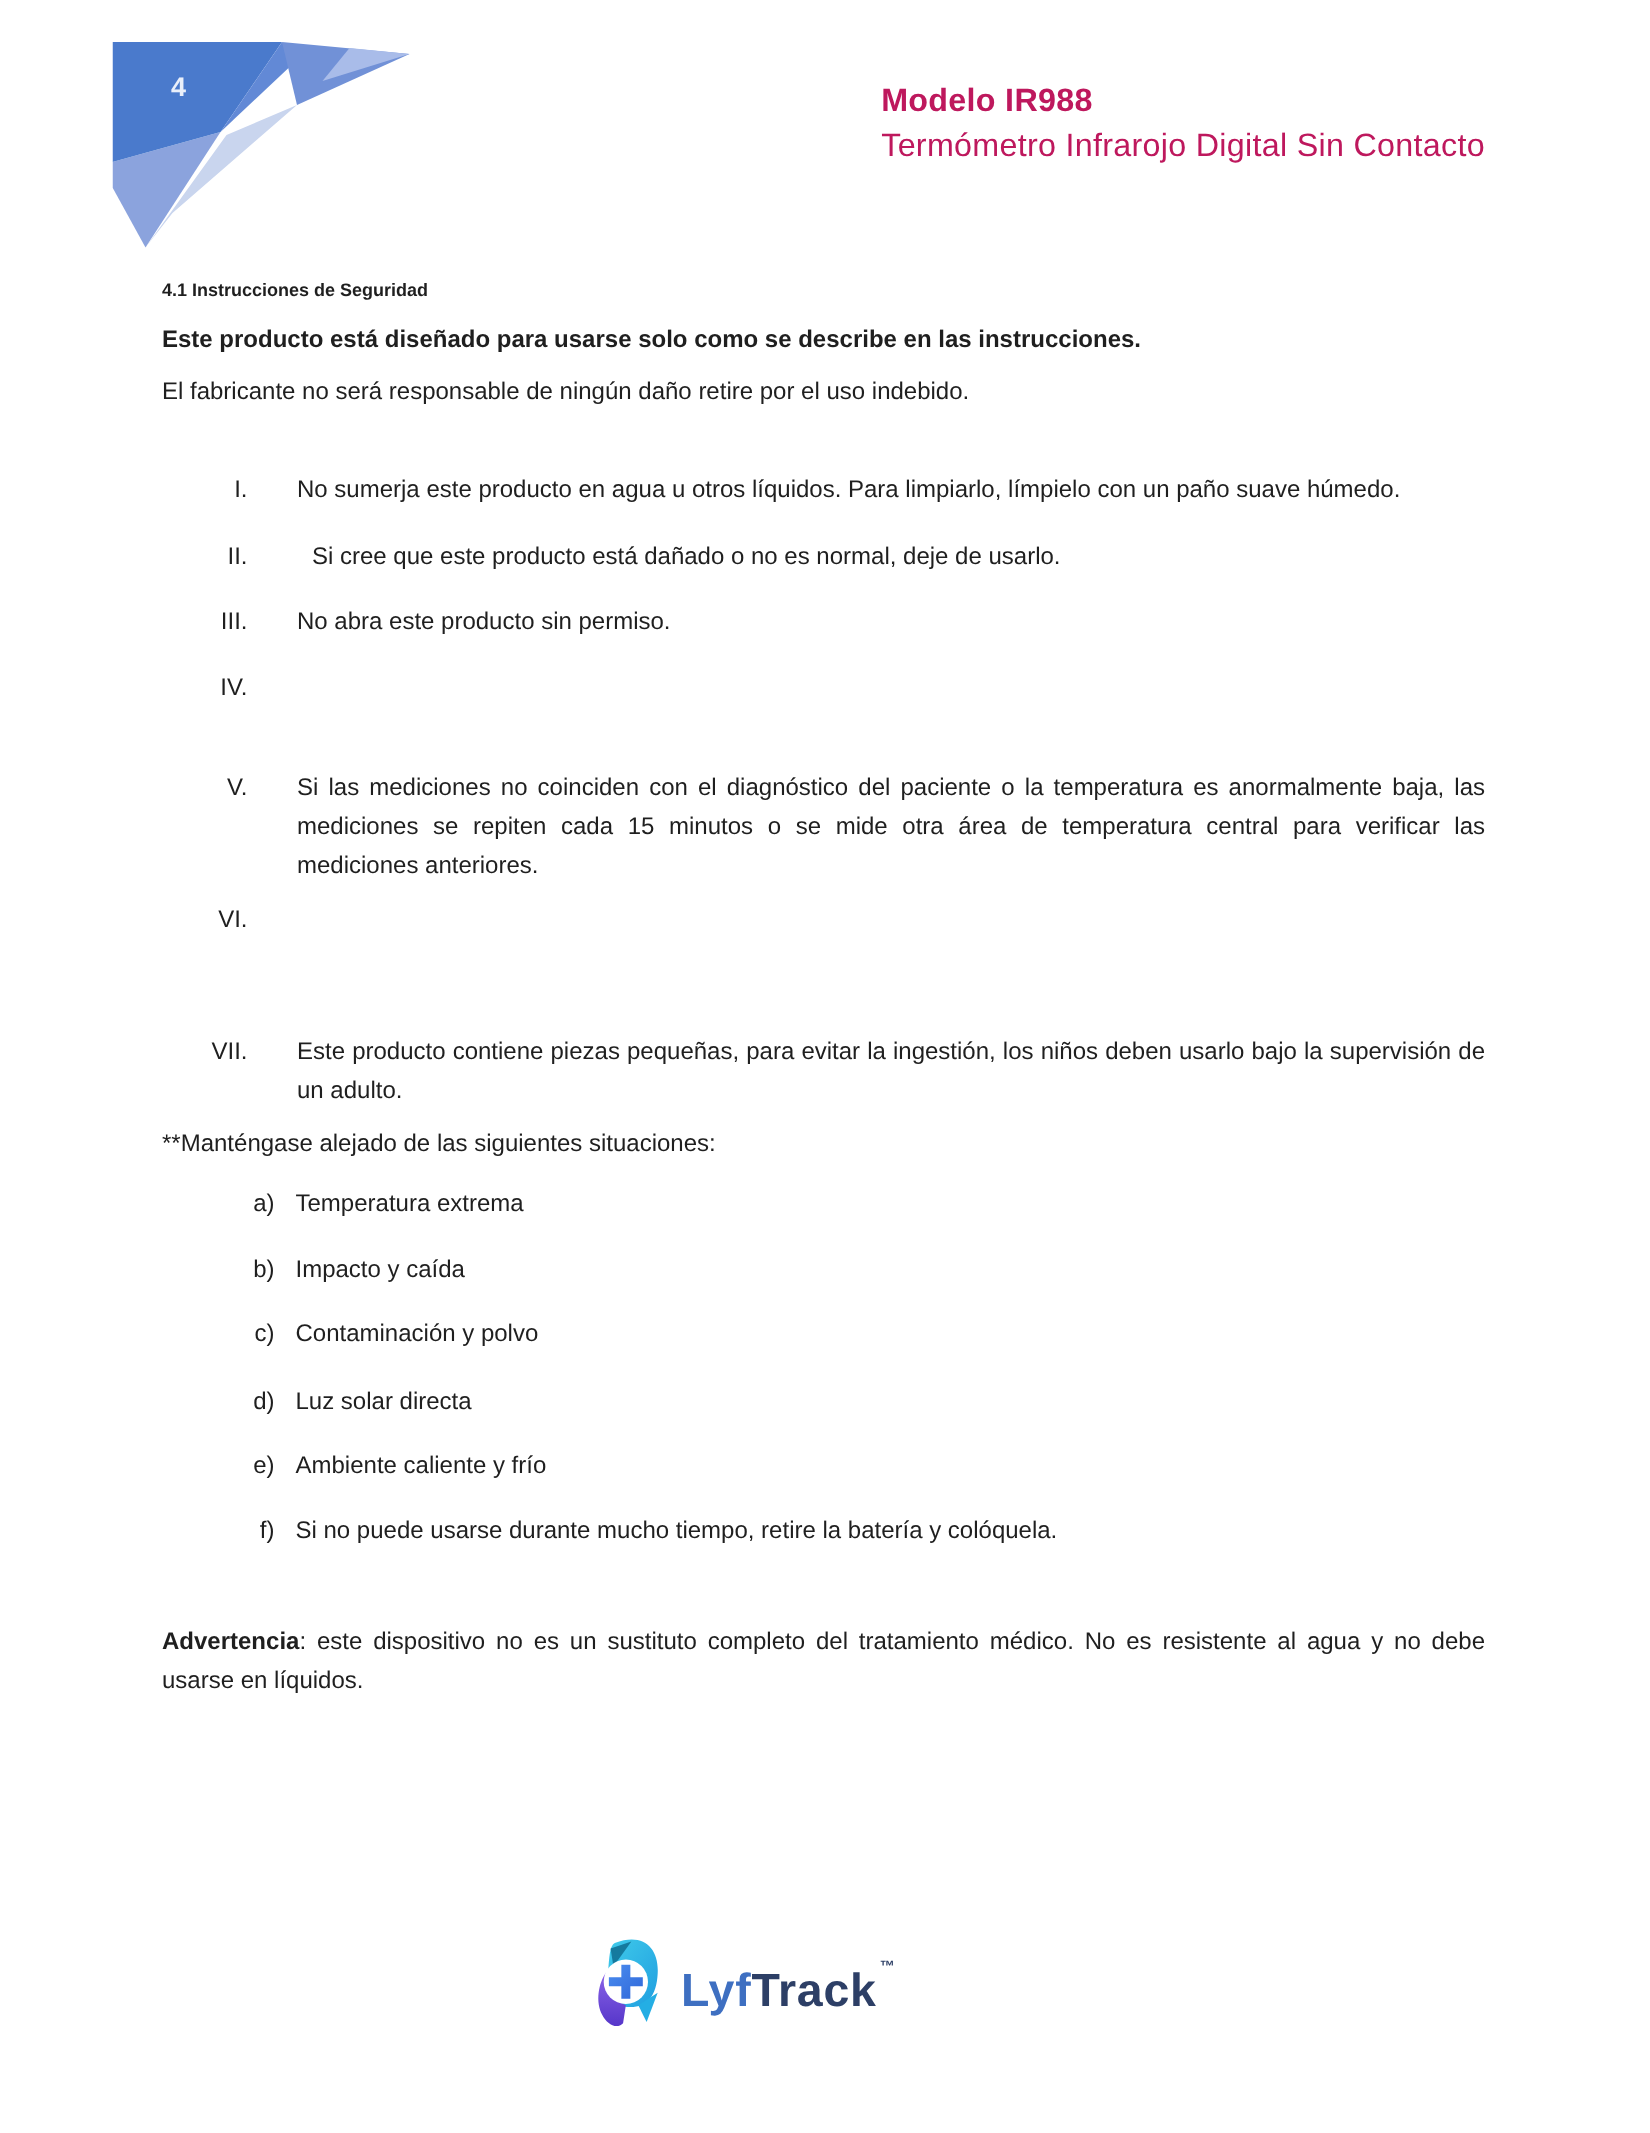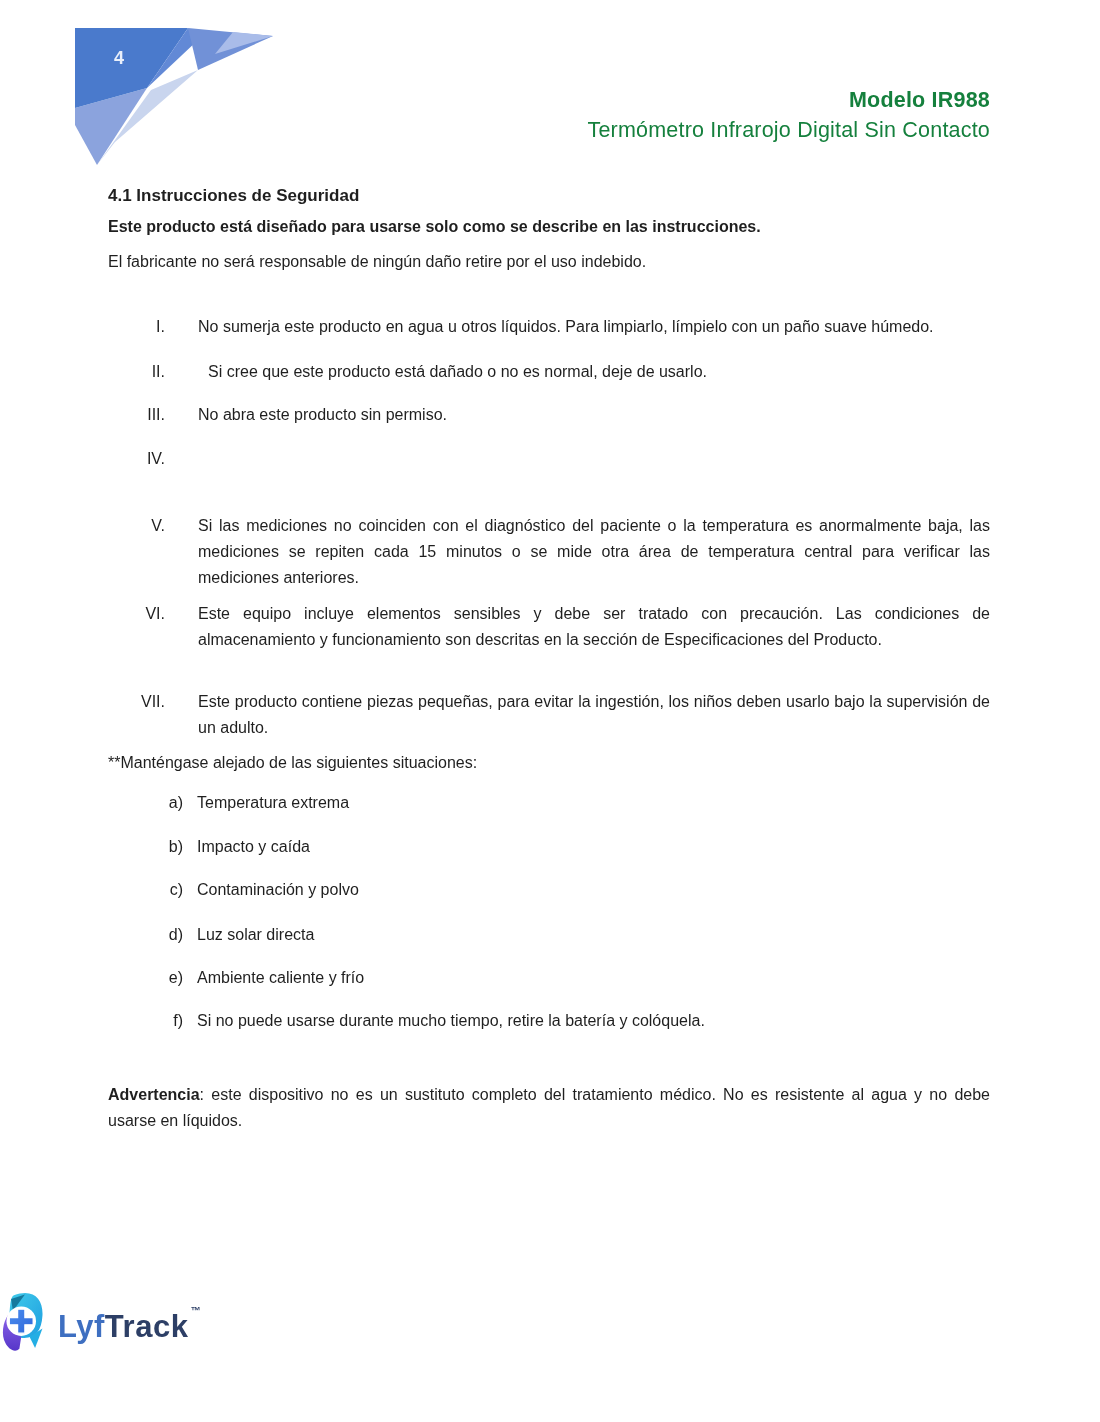--- a/index.html
+++ b/index.html
@@ -10,39 +10,39 @@
   }
   
   .corner{position:absolute;left:75px;top:28px;width:202px;height:140px;}
   .corner svg{display:block;width:202px;height:140px;}
   .page-num{
     position:absolute;left:33px;top:19px;width:22px;text-align:center;
     font-size:18px;font-weight:600;color:#e9effa;line-height:22px;
   }
   
   .doc-header{
-    position:absolute;top:52px;right:110px;text-align:right;
-    color:#15803d;font-size:21.5px;line-height:30px;letter-spacing:.2px;margin-top:33px;
+    position:absolute;top:52px;right:110px;
+    color:#be185d;font-size:21.5px;line-height:30px;letter-spacing:.2px;
   }
   .doc-header .bold{font-weight:700;}
   
   .abs{position:absolute;left:108px;right:110px;}
   .body-txt{font-size:16px;line-height:26px;}
   .bold{font-weight:700;}
   .just{text-align:justify;}
-  .heading{font-size:17px;font-weight:700;}
+  .heading{font-size:12px;font-weight:700;}
   
   .row{display:flex;align-items:flex-start;}
   .marker-roman{flex:0 0 57px;text-align:right;font-size:16px;line-height:26px;}
   .row .txt-roman{margin-left:33px;flex:1;font-size:16px;line-height:26px;text-align:justify;}
   
   .marker-letter{flex:0 0 75px;text-align:right;font-size:16px;line-height:26px;}
   .row .txt-letter{margin-left:14px;flex:1;font-size:16px;line-height:26px;}
   
-  .footer{position:absolute;left:0;top:1290px;width:991px;display:flex;justify-content:flex-start;}
+  .footer{position:absolute;left:0;top:1290px;width:991px;display:flex;justify-content:center;}
   .logo{display:flex;align-items:center;}
   .logo-mark{width:48px;height:66px;margin-right:10px;}
   .logo-text{font-size:31px;font-weight:700;letter-spacing:.5px;line-height:31px;position:relative;top:2px;}
   .logo-text .lyf{color:#3e6fc1;}
   .logo-text .track{color:#2d3f66;}
   .logo-text sup{font-size:10px;font-weight:700;color:#2d3f66;position:relative;top:-12px;left:2px;}
 </style>
 </head>
 <body>
 
@@ -81,21 +81,20 @@
 </div>
 <div class="abs row" style="top:446px;">
   <span class="marker-roman">IV.</span>
 </div>
 <div class="abs row" style="top:513px;">
   <span class="marker-roman">V.</span>
   <span class="txt-roman">Si las mediciones no coinciden con el diagnóstico del paciente o la temperatura es anormalmente baja, las mediciones se repiten cada 15 minutos o se mide otra área de temperatura central para verificar las mediciones anteriores.</span>
 </div>
 <div class="abs row" style="top:601px;">
   <span class="marker-roman">VI.</span>
-  <span class="txt-roman">Este equipo incluye elementos sensibles y debe ser tratado con precaución. Las condiciones de almacenamiento y funcionamiento son descritas en la sección de Especificaciones del Producto.</span>
 </div>
 <div class="abs row" style="top:665px;margin-top:24px;">
   <span class="marker-roman">VII.</span>
   <span class="txt-roman">Este producto contiene piezas pequeñas, para evitar la ingestión, los niños deben usarlo bajo la supervisión de un adulto.</span>
 </div>
 
 <p class="abs body-txt" style="top:750px;margin:0;">**Manténgase alejado de las siguientes situaciones:</p>
 <div class="abs row" style="top:790px;">
   <span class="marker-letter">a)</span>
   <span class="txt-letter">Temperatura extrema</span>

